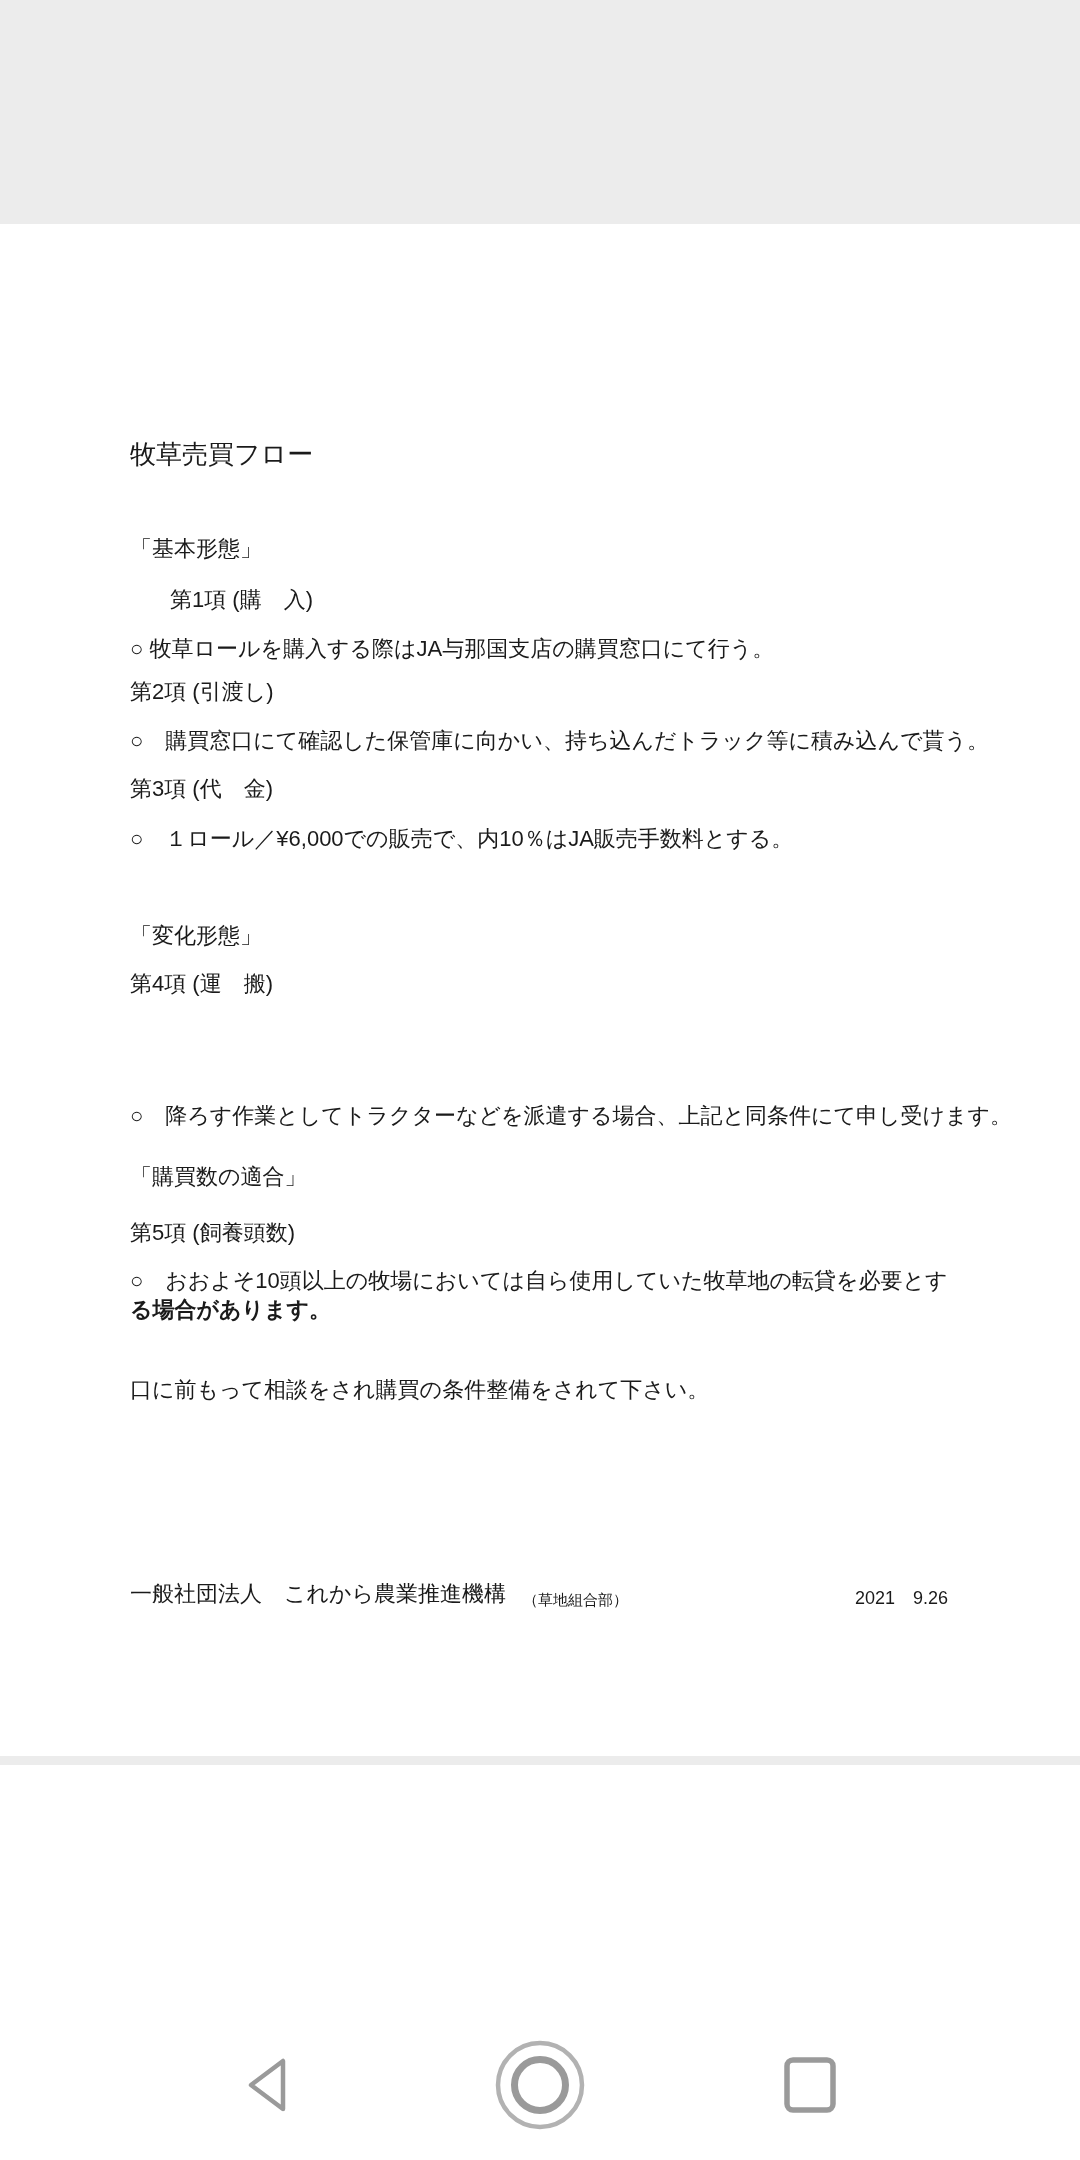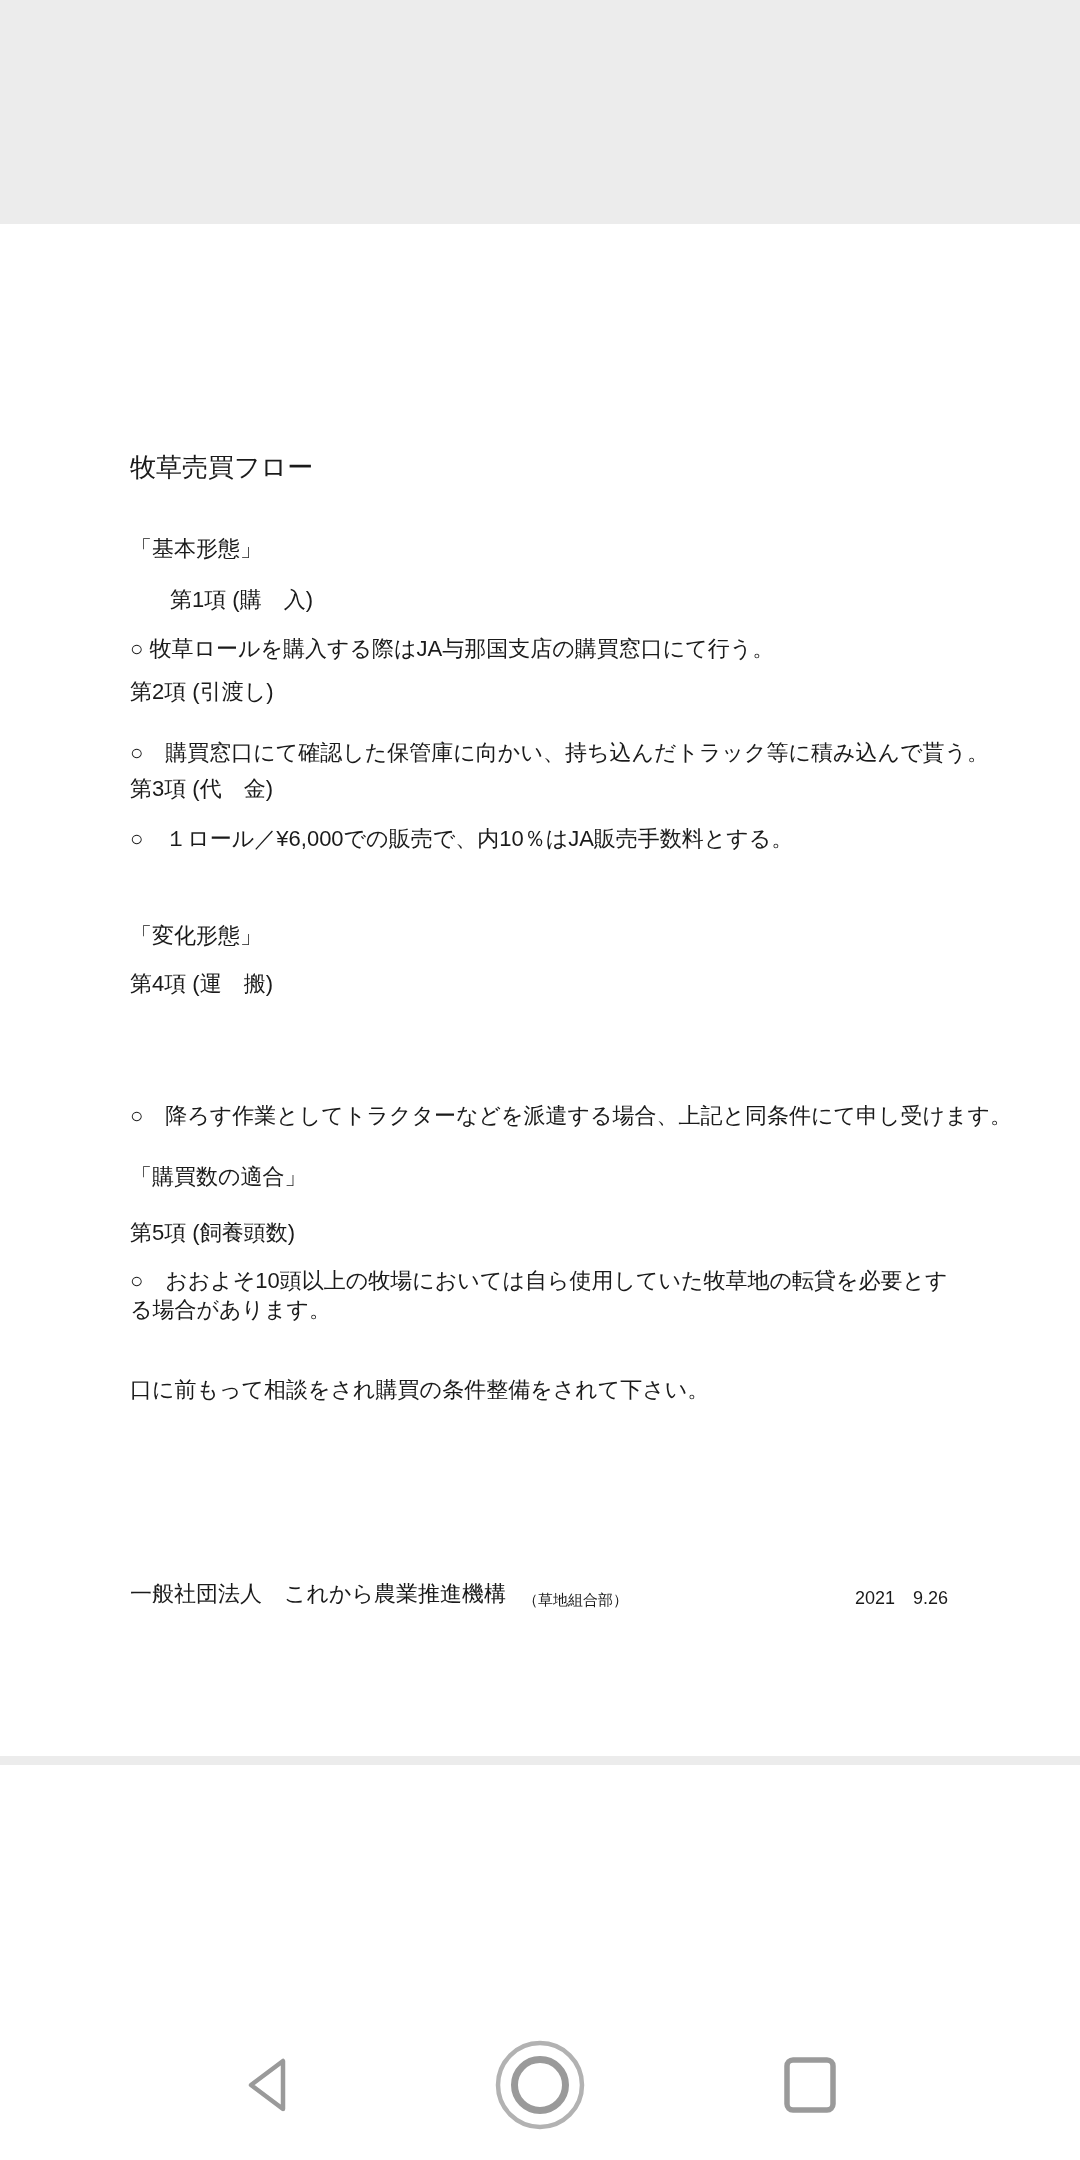--- a/index.html
+++ b/index.html
@@ -21,43 +21,43 @@
 </head>
 <body>
 
 <div id="screen">
 
   <div id="status-band"></div>
 
   <div style="position:absolute;left:0;top:224px;width:1080px;height:1532px;background:#ffffff;">
   </div>
 
-  <div class="t title" style="top:450px;">牧草売買フロー</div>
+  <div class="t title" style="top:437px;">牧草売買フロー</div>
 
   <div class="t" style="top:534px;">「基本形態」</div>
 
   <div class="t" style="top:585px;margin-left:40px;">第1項 (購　入)</div>
   <div class="t" style="top:634px;">○ 牧草ロールを購入する際はJA与那国支店の購買窓口にて行う。</div>
 
   <div class="t" style="top:677px;">第2項 (引渡し)</div>
-  <div class="t" style="top:726px;margin-top:12px;">○　購買窓口にて確認した保管庫に向かい、持ち込んだトラック等に積み込んで貰う。</div>
+  <div class="t" style="top:726px;">○　購買窓口にて確認した保管庫に向かい、持ち込んだトラック等に積み込んで貰う。</div>
 
   <div class="t" style="top:774px;">第3項 (代　金)</div>
   <div class="t" style="top:824px;">○　１ロール／¥6,000での販売で、内10％はJA販売手数料とする。</div>
 
   <div class="t" style="top:921px;">「変化形態」</div>
 
   <div class="t" style="top:969px;">第4項 (運　搬)</div>
   <div class="t" style="top:1101px;">○　降ろす作業としてトラクターなどを派遣する場合、上記と同条件にて申し受けます。</div>
 
   <div class="t" style="top:1162px;">「購買数の適合」</div>
 
   <div class="t" style="top:1218px;">第5項 (飼養頭数)</div>
   <div class="t para" style="top:1266px;">○　おおよそ10頭以上の牧場においては自ら使用していた牧草地の転貸を必要とす</div>
-  <div class="t para" style="top:1295px;">る場合があります。</div>
+  <div class="t para" style="top:1295px;font-weight:bold;">る場合があります。</div>
   <div class="t footer-org" style="top:1579px;">一般社団法人　これから農業推進機構</div>
 
   <div class="t para" style="top:1375px;">口に前もって相談をされ購買の条件整備をされて下さい。</div>
   <div class="t footer-dept" style="top:1585px;">（草地組合部）</div>
   <div class="t footer-date" style="top:1583px;">2021　9.26</div>
 
   <div id="page-divider"></div>
 
   <button class="navbtn" style="left:209px;top:2025px;width:120px;height:120px;" aria-label="back">
     <span>

